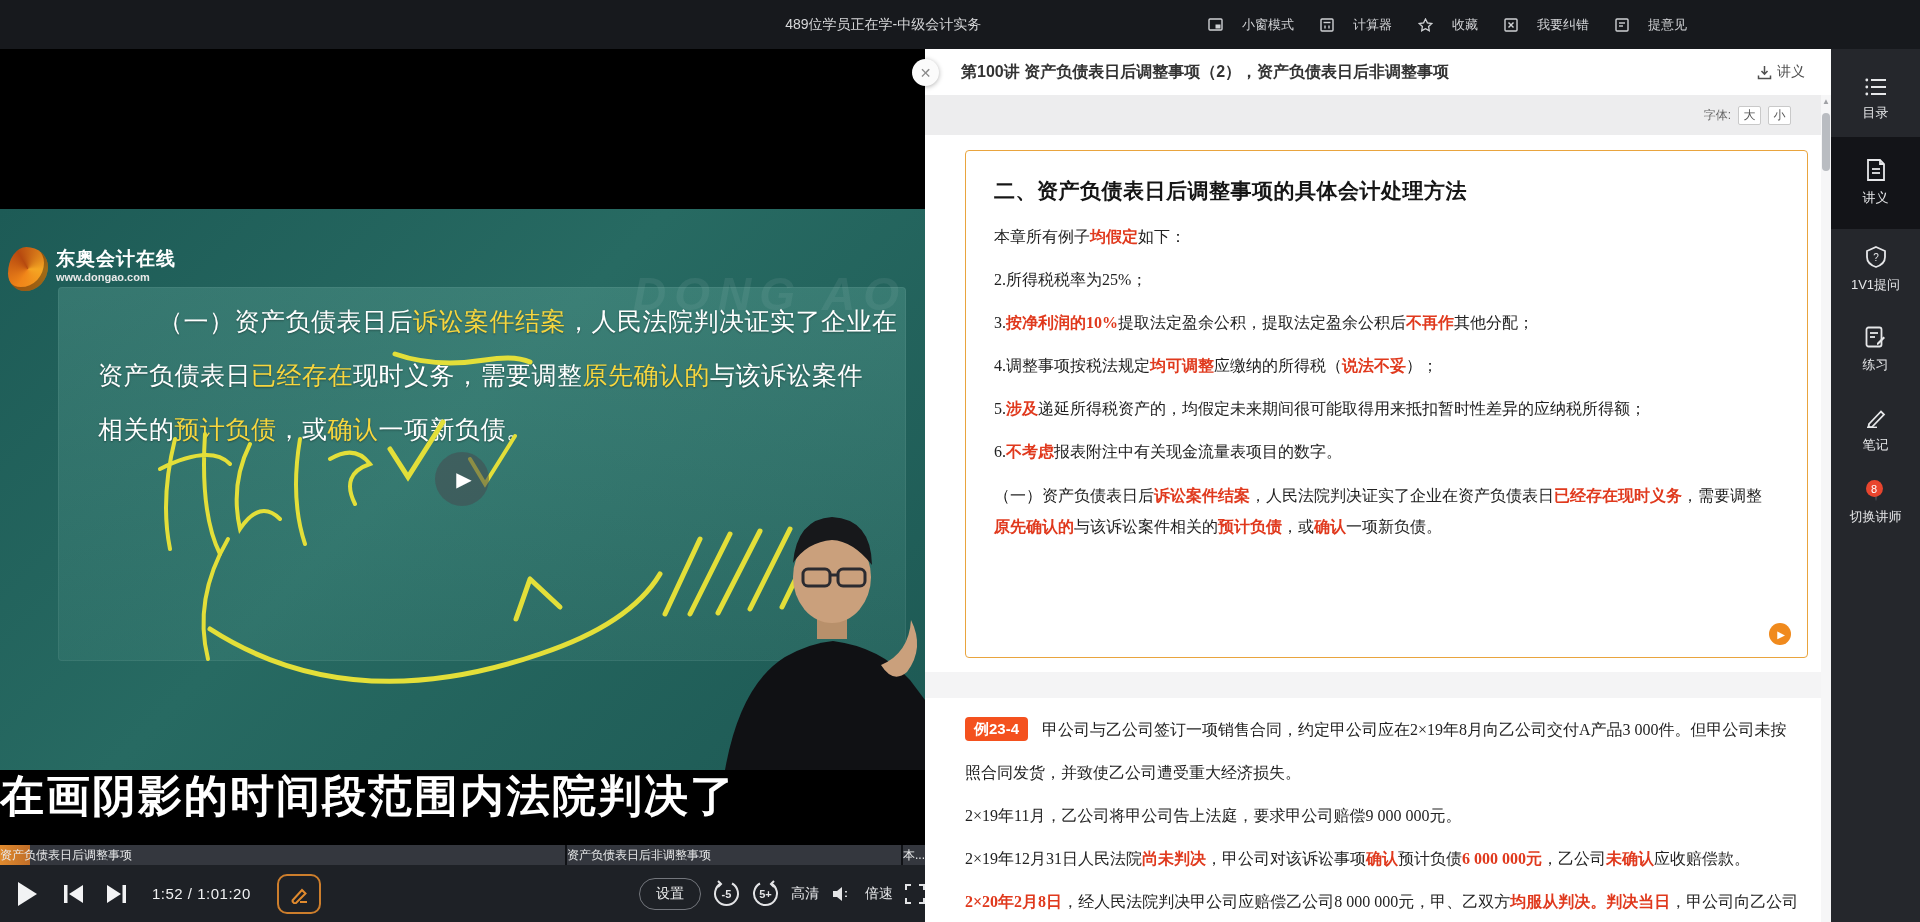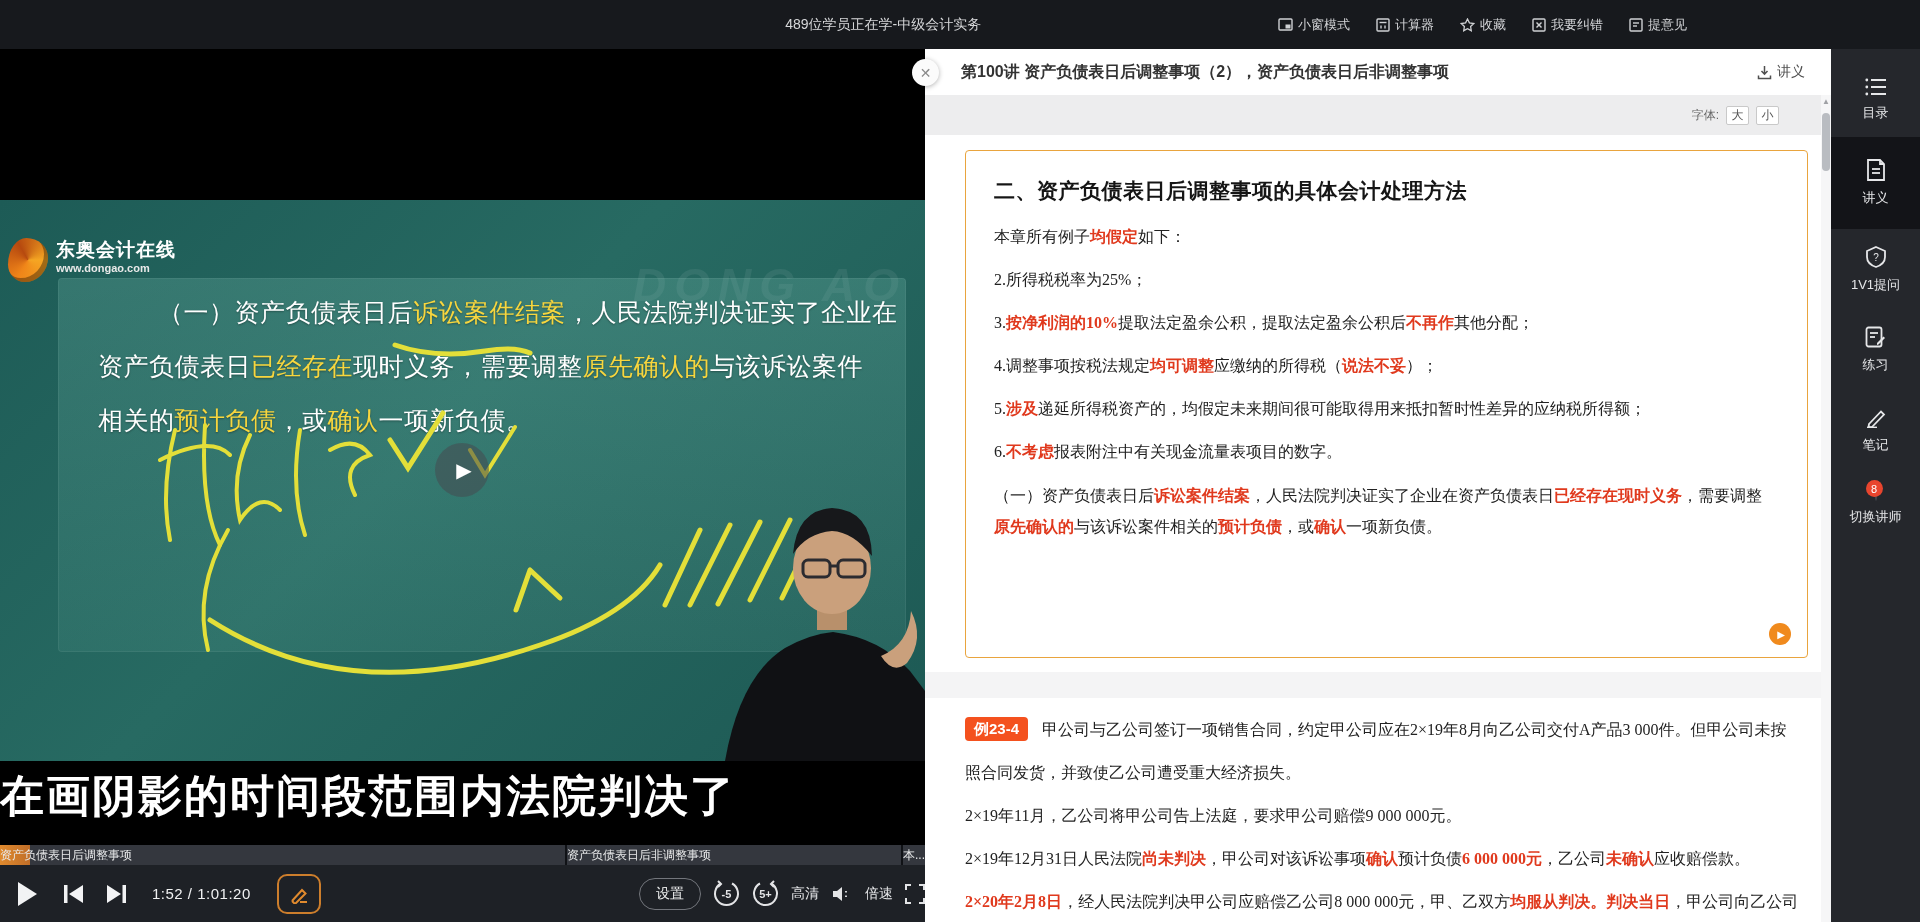--- a/index.html
+++ b/index.html
@@ -5,26 +5,26 @@
   *{margin:0;padding:0;box-sizing:border-box}
   html,body{width:1920px;height:922px;overflow:hidden;background:#000}
   body{font-family:"Liberation Sans",sans-serif;position:relative;color:#ddd}
   svg{display:block}
 
   
   .topbar{position:absolute;left:0;top:0;width:1920px;height:49px;background:#17191d;z-index:40;display:flex;align-items:center}
   .tb-left{display:flex;align-items:center;gap:10px;padding-left:16px;font-size:15px;color:#e8e9eb;white-space:nowrap}
   .tb-center{position:absolute;left:46%;transform:translateX(-50%);font-size:14px;color:#d6d7d9;white-space:nowrap}
   .tb-actions{position:absolute;right:233px;top:0;height:49px;display:flex;align-items:center;gap:26px}
-  .tb-action{display:flex;align-items:center;gap:5px;font-size:13px;color:#d3d4d7;cursor:pointer;white-space:nowrap}
+  .tb-action{display:flex;align-items:center;gap:19px;font-size:13px;color:#d3d4d7;cursor:pointer;white-space:nowrap}
   .tb-action svg{stroke:#cfd1d4}
 
   
   .video{position:absolute;left:0;top:49px;width:925px;height:873px;background:#000;overflow:hidden}
-  .slide{position:absolute;left:0;top:151px;width:925px;height:561px;background:linear-gradient(135deg,#1d5b56 0%,#276A62 45%,#1d5954 100%);overflow:hidden}
+  .slide{position:absolute;left:0;top:160px;width:925px;height:561px;background:linear-gradient(135deg,#1d5b56 0%,#276A62 45%,#1d5954 100%);overflow:hidden}
   .logo{position:absolute;left:8px;top:38px;display:flex;align-items:flex-start;gap:8px}
   .logo-mark{width:40px;height:44px;background:conic-gradient(from 210deg,#f08519,#b6490f,#f5a623,#f08519);border-radius:46% 54% 58% 42%/60% 45% 55% 40%;box-shadow:inset -4px -4px 0 rgba(0,0,0,.35)}
   .logo-cn{font-size:19px;font-weight:700;color:#fff;letter-spacing:1px;line-height:24px}
   .logo-url{font-size:11px;font-weight:700;color:#e9e9e9}
   .watermark{position:absolute;right:18px;top:58px;font-size:46px;font-weight:700;font-style:italic;letter-spacing:8px;color:rgba(255,255,255,.07);white-space:nowrap}
   .slide-card{position:absolute;left:58px;top:78px;width:848px;height:374px;border-radius:4px;
     background:linear-gradient(180deg,rgba(125,196,182,.24),rgba(125,196,182,.10));box-shadow:inset 0 0 0 1px rgba(255,255,255,.06)}
   .slide-line{position:absolute;white-space:nowrap;color:#fff;font-size:25px;font-weight:500;letter-spacing:.5px;text-shadow:0 1px 2px rgba(0,0,0,.35)}
   .slide-card .hl{color:#f7d63e}
   .sl1{left:100px;top:18px}.sl2{left:40px;top:72px}.sl3{left:40px;top:126px}
@@ -53,21 +53,21 @@
   .circ5{position:relative;width:27px;height:27px}
   .circ5 .n{position:absolute;left:0;top:0;width:27px;height:27px;display:flex;align-items:center;justify-content:center;font-size:11px;font-weight:700;color:#e3e4e6}
   .txtbtn{color:#e7e8ea}
 
   
   .panel{position:absolute;left:925px;top:49px;width:906px;height:873px;background:#fff;z-index:20}
   .panel-close{position:absolute;left:-13px;top:10px;width:27px;height:27px;border-radius:50%;background:#fbfbfb;box-shadow:0 1px 5px rgba(0,0,0,.3);display:flex;align-items:center;justify-content:center;color:#8a8a8a;font-size:14px;cursor:pointer;z-index:5}
   .panel-head{height:46px;display:flex;align-items:center;padding:0 26px 0 36px;background:#fff}
   .panel-title{font-size:16px;font-weight:700;color:#333;white-space:nowrap;overflow:hidden}
   .handout{margin-left:auto;display:flex;align-items:center;gap:5px;font-size:14px;color:#4f4f4f;cursor:pointer}
-  .fontbar{height:40px;background:#ededee;display:flex;align-items:center;justify-content:flex-end;gap:7px;padding-right:52px;font-size:12px;color:#666}
+  .fontbar{height:40px;background:#ededee;display:flex;align-items:center;justify-content:flex-end;gap:7px;padding-right:40px;font-size:12px;color:#666}
   .fbtn{width:23px;height:19px;background:#fff;border:1px solid #c9c9c9;border-radius:2px;display:flex;align-items:center;justify-content:center;font-size:12px;color:#555;cursor:pointer}
   .panel-body{position:absolute;left:0;top:86px;width:906px;height:787px;background:#fff;overflow:hidden;font-family:"Liberation Serif",serif}
   .content-box{position:relative;margin:15px 23px 0 40px;height:508px;border:1px solid #e9a43e;border-radius:4px;padding:26px 30px 10px 28px;background:#fff}
   .box-h{font-family:"Liberation Sans",sans-serif;font-size:21px;font-weight:700;color:#151515;letter-spacing:.5px}
   .content-box p{margin-top:21px;font-size:16px;color:#222;line-height:22px}
   .content-box p.two{line-height:31px;margin-top:17px}
   .panel-body .hl{color:#e0391d;font-weight:700}
   .box-play{position:absolute;right:16px;bottom:12px;width:22px;height:22px;border-radius:50%;background:#f08a1d;display:flex;align-items:center;justify-content:center;cursor:pointer}
   .box-play span{color:#fff;font-size:10px;margin-left:2px}
   .gray-gap{height:26px;background:#f4f4f5;margin-top:14px}

